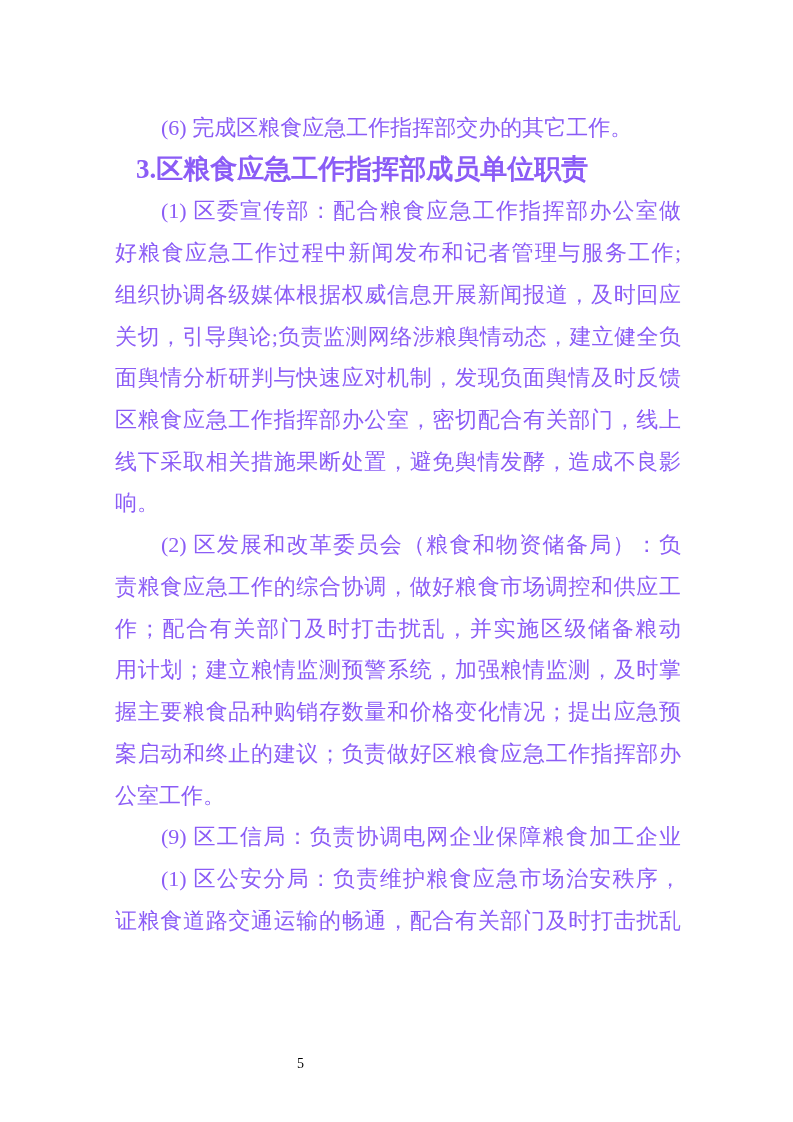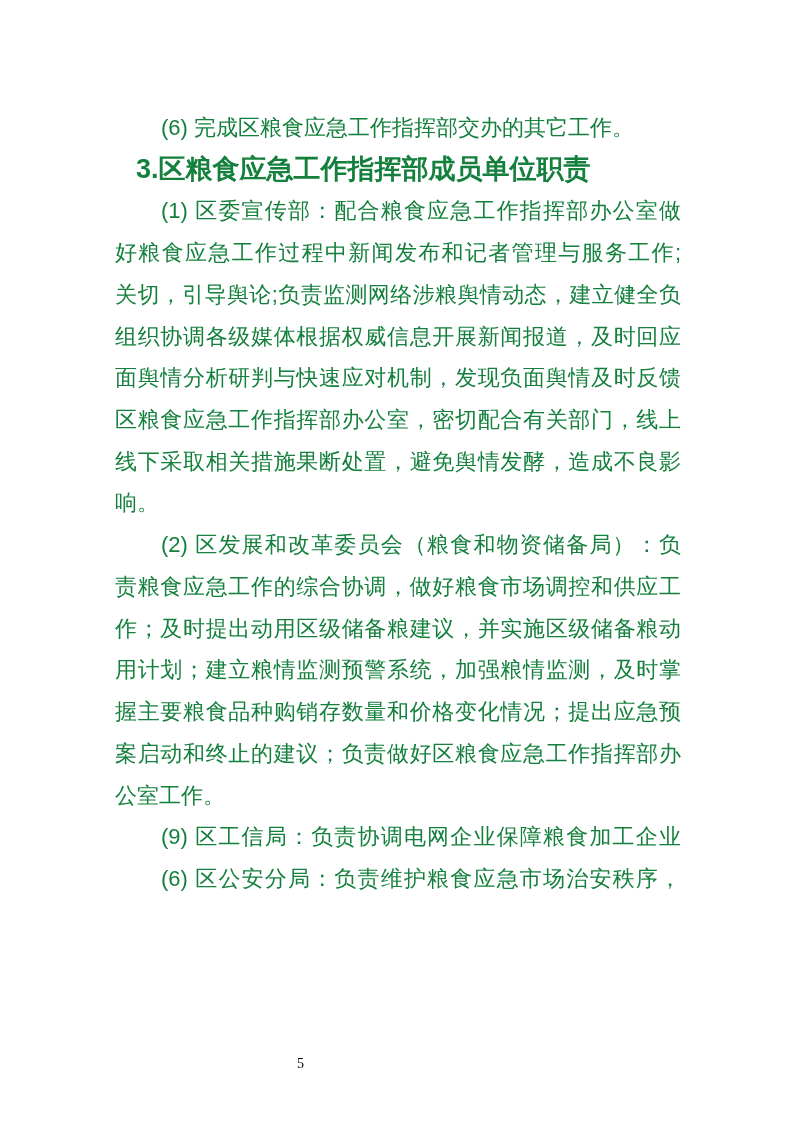--- a/index.html
+++ b/index.html
@@ -18,24 +18,24 @@
   .text-block {
     position: absolute;
     left: 115px;
     top: 107px;
     width: 566px;
   }
   .line {
     height: 41.72px;
     line-height: 41.72px;
     font-size: 22px;
-    color: #15803d;
+    color: #8b5cf6;
     text-align: left;
     overflow: hidden;
-    font-family: Liberation Sans, sans-serif;
+    font-family: Liberation Serif, serif;
   }
   .line.fill {
     text-align: justify;
     text-align-last: justify;
   }
   .line.para-first {
     padding-left: 46px;
   }
   .line.heading {
     padding-left: 21px;
@@ -53,30 +53,31 @@
 </style>
 </head>
 <body>
 
 <div class="page">
   <div class="text-block">
       <div class="line para-first">(6) 完成区粮食应急工作指挥部交办的其它工作。</div>
       <div class="line heading">3.区粮食应急工作指挥部成员单位职责</div>
       <div class="line para-first fill">(1) 区委宣传部：配合粮食应急工作指挥部办公室做</div>
       <div class="line fill">好粮食应急工作过程中新闻发布和记者管理与服务工作;</div>
+      <div class="line fill">组织协调各级媒体根据权威信息开展新闻报道，及时回应</div>
       <div class="line fill">关切，引导舆论;负责监测网络涉粮舆情动态，建立健全负</div>
-      <div class="line fill">组织协调各级媒体根据权威信息开展新闻报道，及时回应</div>
       <div class="line fill">面舆情分析研判与快速应对机制，发现负面舆情及时反馈</div>
       <div class="line fill">区粮食应急工作指挥部办公室，密切配合有关部门，线上</div>
       <div class="line fill">线下采取相关措施果断处置，避免舆情发酵，造成不良影</div>
       <div class="line">响。</div>
       <div class="line para-first fill">(2) 区发展和改革委员会（粮食和物资储备局）：负</div>
       <div class="line fill">责粮食应急工作的综合协调，做好粮食市场调控和供应工</div>
-      <div class="line fill">作；及时提出动用区级储备粮建议，并实施区级储备粮动</div>
+      <div class="line fill">作；配合有关部门及时打击扰乱，并实施区级储备粮动</div>
       <div class="line fill">用计划；建立粮情监测预警系统，加强粮情监测，及时掌</div>
       <div class="line fill">握主要粮食品种购销存数量和价格变化情况；提出应急预</div>
       <div class="line fill">案启动和终止的建议；负责做好区粮食应急工作指挥部办</div>
       <div class="line">公室工作。</div>
       <div class="line para-first fill">(9) 区工信局：负责协调电网企业保障粮食加工企业</div>
-      <div class="line para-first fill">(6) 区公安分局：负责维护粮食应急市场治安秩序，</div>
+      <div class="line para-first fill">(1) 区公安分局：负责维护粮食应急市场治安秩序，</div>
+      <div class="line fill">证粮食道路交通运输的畅通，配合有关部门及时打击扰乱</div>
     </div>
   <div class="page-number">5</div>
 </div>
 
 </body></html>

